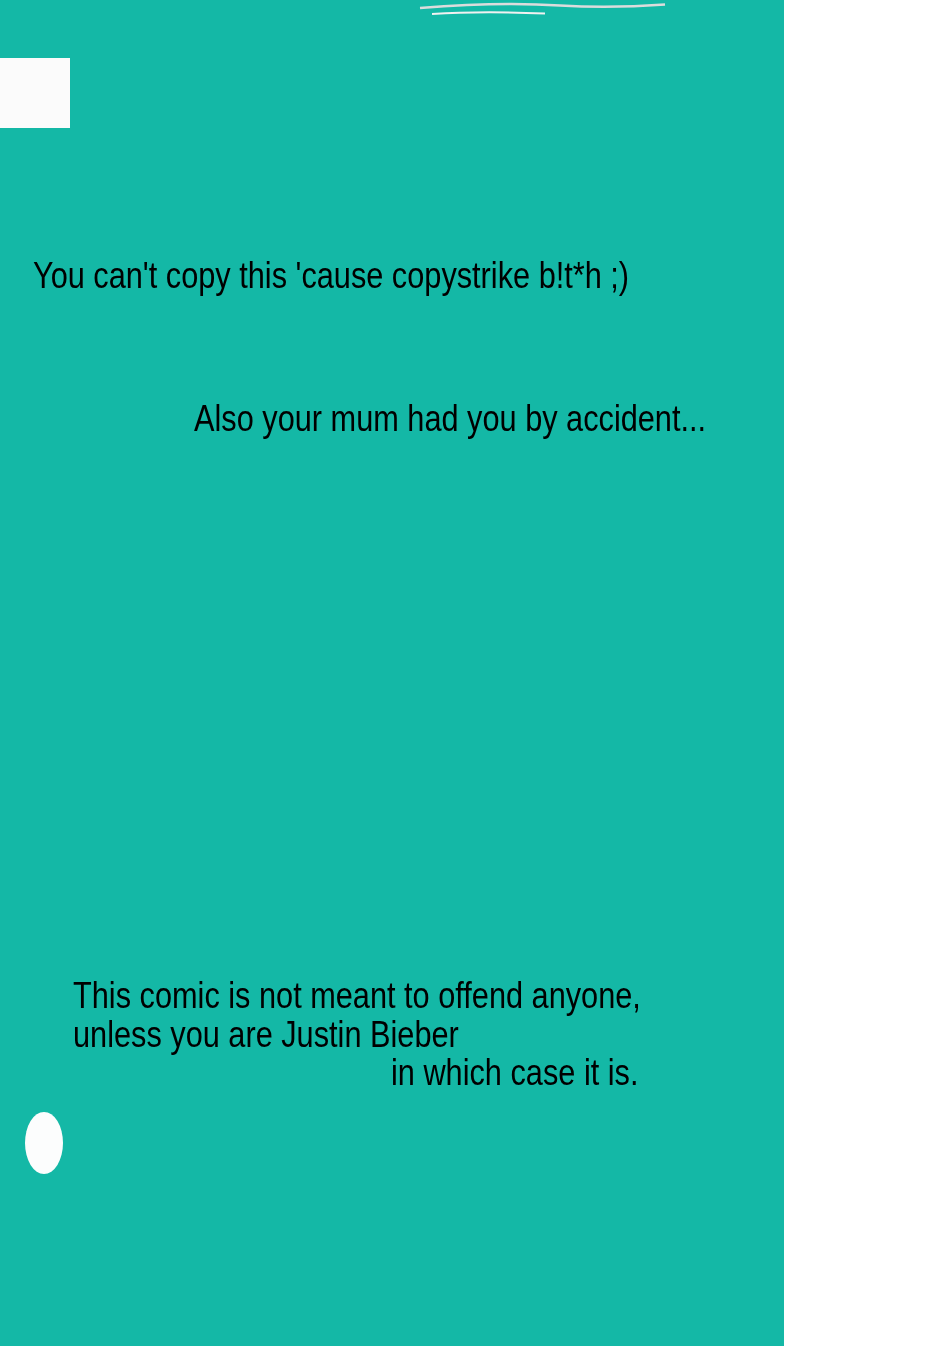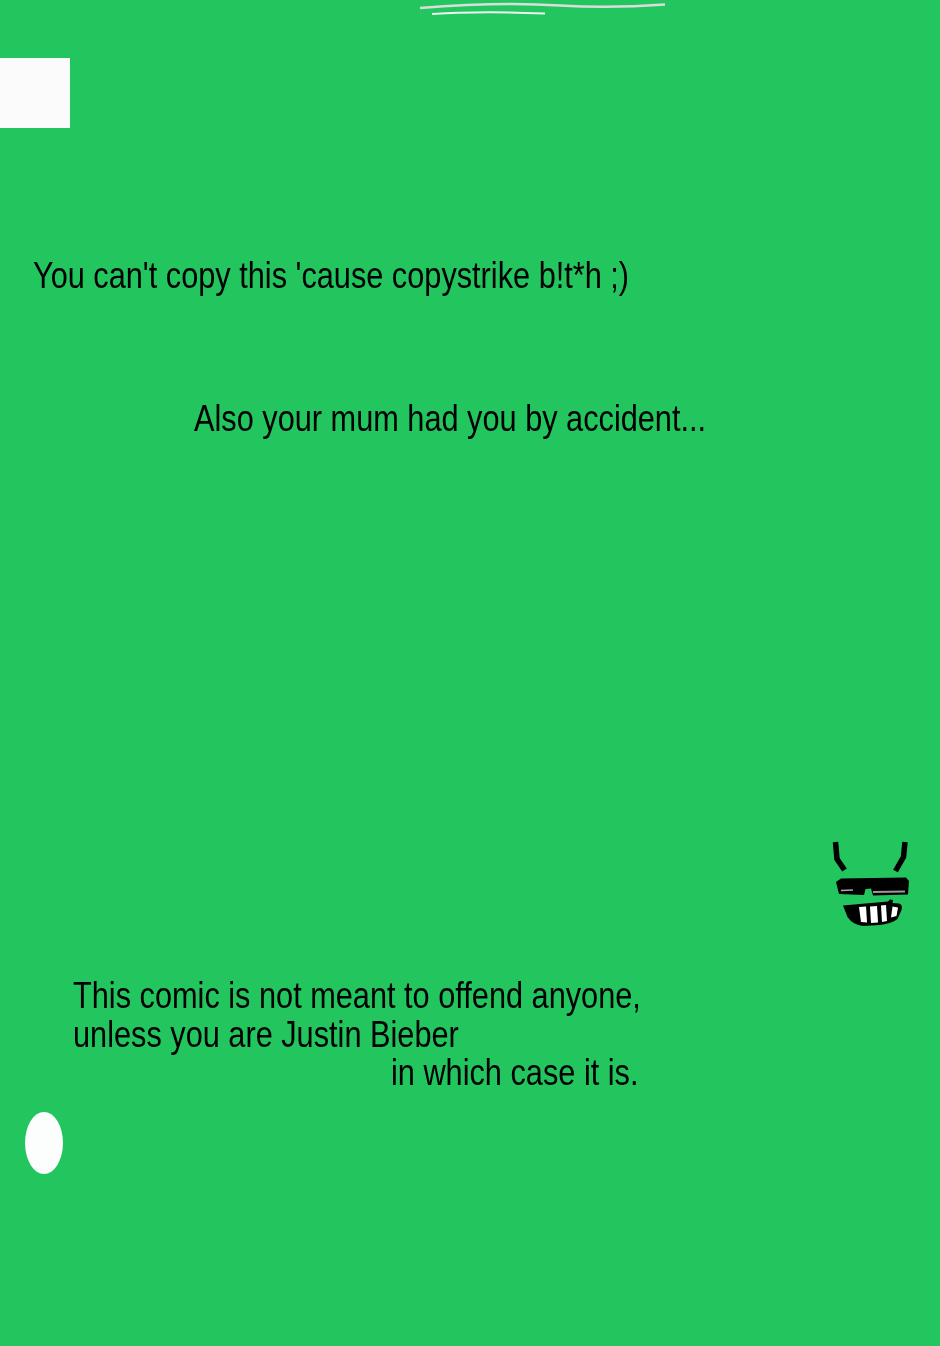--- a/index.html
+++ b/index.html
@@ -2,23 +2,23 @@
 <html><head>
 <meta charset="utf-8">
 <style>
   html, body {
     margin: 0;
     padding: 0;
     background: #ffffff;
   }
   .page {
     position: relative;
-    width: 940px;
+    width: 784px;
     height: 1346px;
-    background: #22c55e;
+    background: #14b8a6;
     overflow: hidden;
     font-family: "Liberation Sans", sans-serif;
     color: #000000;
   }
   .caption {
     position: absolute;
     font-size: 37px;
     line-height: 37px;
     white-space: nowrap;
     color: #000000;

